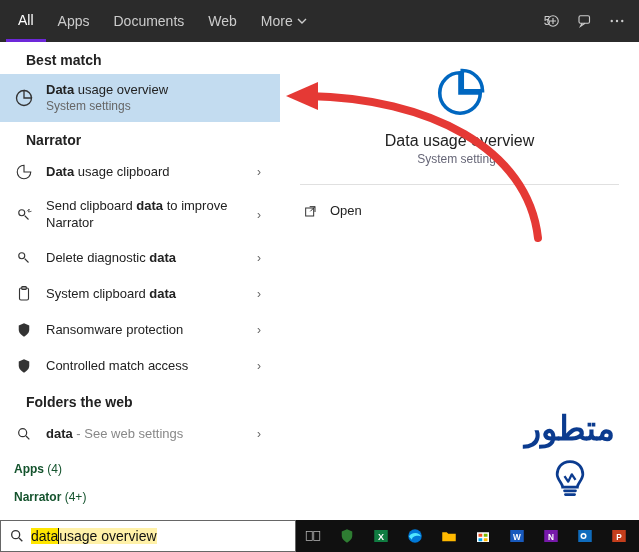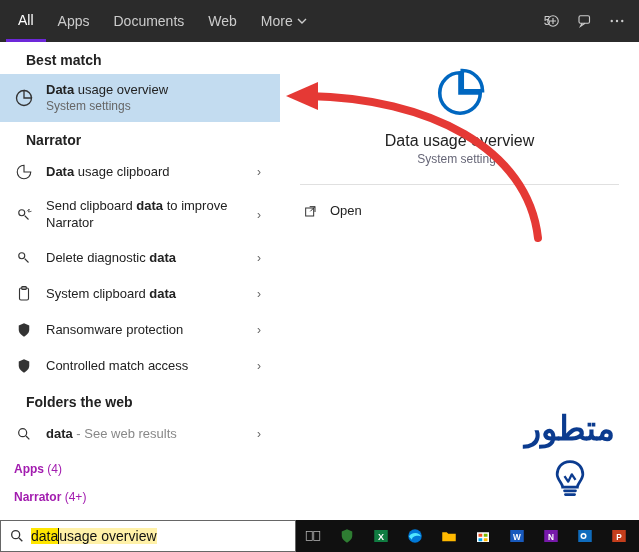--- a/index.html
+++ b/index.html
@@ -27,21 +27,21 @@
   .section-head { font-size: 14px; font-weight: 600; padding: 10px 14px 6px; color: #222; margin-left: 12px; }
   .result {
     display: flex; align-items: center; padding: 8px 14px; gap: 12px;
     cursor: pointer; position: relative;
   }
   .result.selected { background: #c3dcf0; }
   .result .ricon { width: 20px; height: 20px; flex-shrink: 0; display:flex; align-items:center; justify-content:center; color:#333; }
   .result .rtext { flex: 1; font-size: 13px; color: #222; line-height: 1.3; }
   .result .rtext .sub { font-size: 12px; color: #666; }
   .result .chev { color: #666; font-size: 12px; width: 14px; text-align: center; }
-  .subhead { font-size: 12px; font-weight: 600; padding: 10px 14px 4px; color: #a21caf; }
+  .subhead { font-size: 12px; font-weight: 600; padding: 10px 14px 4px; color: #14532d; }
 
   .right { flex: 1; padding: 18px 20px; position: relative; }
   .preview { display: flex; flex-direction: column; align-items: center; margin-top: 6px; }
   .preview .pv-icon { margin-bottom: 8px; }
   .preview .pv-title { font-size: 16px; color: #222; margin-bottom: 2px; }
   .preview .pv-sub { font-size: 12px; color: #667; }
   .preview-hr { border: none; border-top: 1px solid #e0e0e0; margin: 18px 0 12px; }
   .open-row { display: flex; gap: 10px; font-size: 13px; color: #222; padding: 6px 2px; cursor:pointer; }
   .open-row .oicon { width: 18px; height: 18px; display:flex; align-items:center; justify-content:center; color:#333; }
 
@@ -201,21 +201,21 @@
 
     <div class="section-head">Folders the web</div>
 
     <div class="result">
       <div class="ricon">
         <svg width="16" height="16" viewBox="0 0 24 24">
             <circle cx="10" cy="10" r="6" stroke="#333" fill="none" stroke-width="1.8"></circle>
             <path d="M15 15 l5 5" stroke="#333" stroke-width="1.8"></path>
           </svg>
       </div>
-      <div class="rtext"><b>data</b><span style="color:#888"> - See web results</span></div>
+      <div class="rtext"><b>data</b><span style="color:#888"> - See web settings</span></div>
       <div class="chev">›</div>
     </div>
 
     <div class="subhead">
       <span>Apps</span> <span style="font-weight:400">(4)</span>
     </div>
     <div class="subhead">
       <span>Narrator</span> <span style="font-weight:400">(4+)</span>
     </div>
     <div class="subhead">

